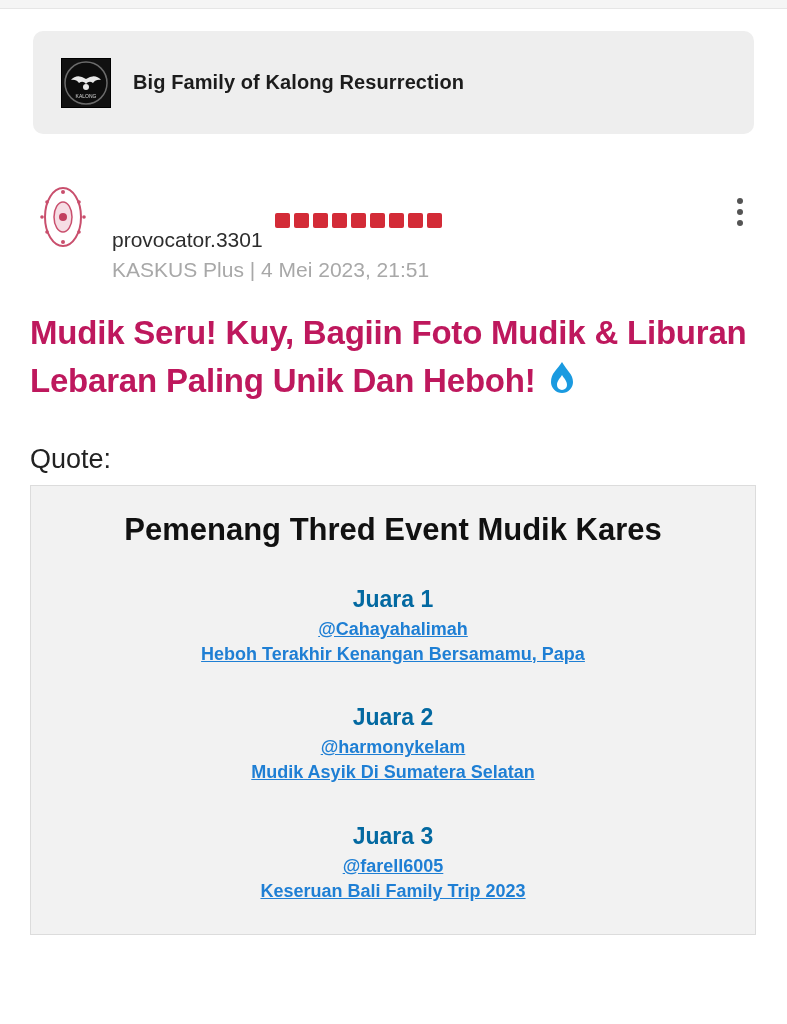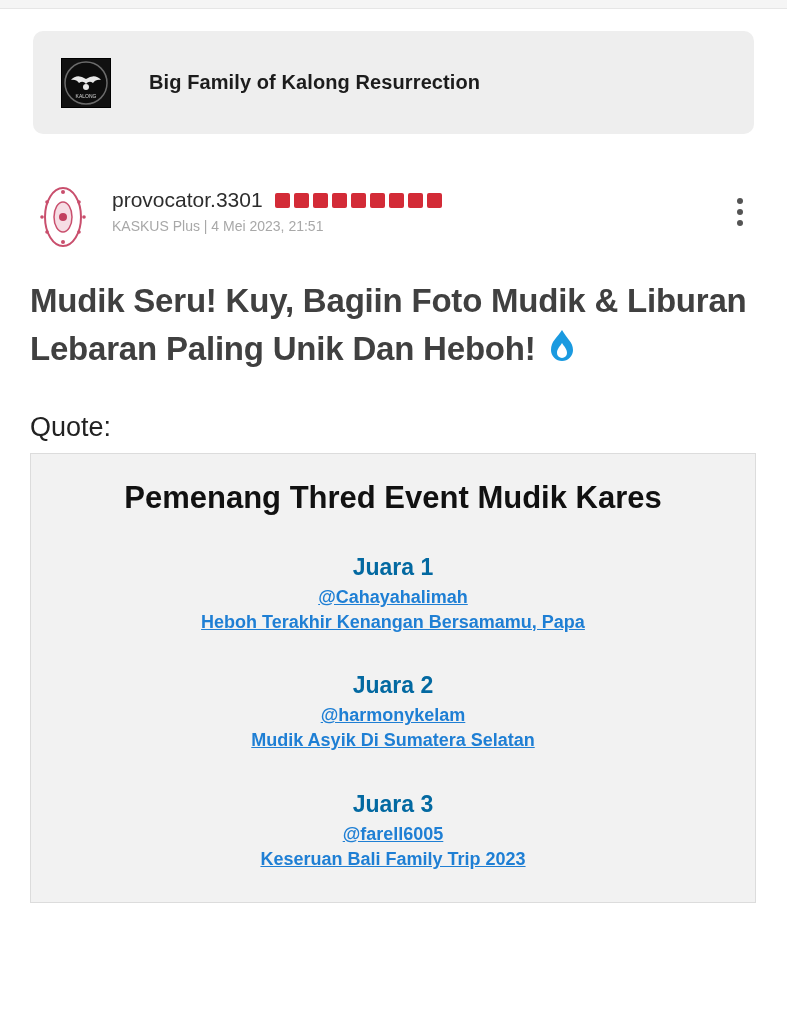--- a/index.html
+++ b/index.html
@@ -40,21 +40,21 @@
     background: #111111;
     border: 1px solid #000;
     display: flex;
     align-items: center;
     justify-content: center;
     flex: 0 0 auto;
     overflow: hidden;
   }
   .community-logo svg { display:block; }
   .community-name {
-    margin-left: 38px;
+    margin-left: 22px;
     font-size: 20px;
     font-weight: bold;
     color: #1c1c1c;
     letter-spacing: .1px;
   }
 
   
   .post {
     padding: 0 30px;
     margin-top: 48px;
@@ -74,36 +74,37 @@
     margin-left: 16px;
     padding-top: 6px;
   }
   .author-line {
     display: flex;
     align-items: center;
   }
   .author-name {
     font-size: 21px;
     color: #2d2d2d;
+    margin-top: 40px;
   }
   .reputation {
     display: flex;
     margin-left: 12px;
     gap: 4px;
     align-items: center;
   }
   .rep-dot {
     width: 15px;
     height: 15px;
     background: #d32b37;
     border-radius: 2px;
     display: inline-block;
   }
   .meta-line {
-    font-size: 14px;
+    font-size: 21px;
     color: #a8a8a8;
     margin-top: 6px;
   }
   .kebab {
     position: absolute;
     right: 34px;
     top: 14px;
     width: 26px;
     height: 32px;
     display: flex;
@@ -121,21 +122,21 @@
     border-radius: 50%;
     display: block;
   }
 
   
   .post-title {
     margin: 30px 0 0 0;
     font-size: 33px;
     line-height: 1.27;
     font-weight: bold;
-    color: #404040;
+    color: #be185d;
     letter-spacing: -0.2px;
   }
   .hot-icon {
     display: inline-block;
     vertical-align: -6px;
     margin-top: 6px;
   }
 
   
   .quote-label {

